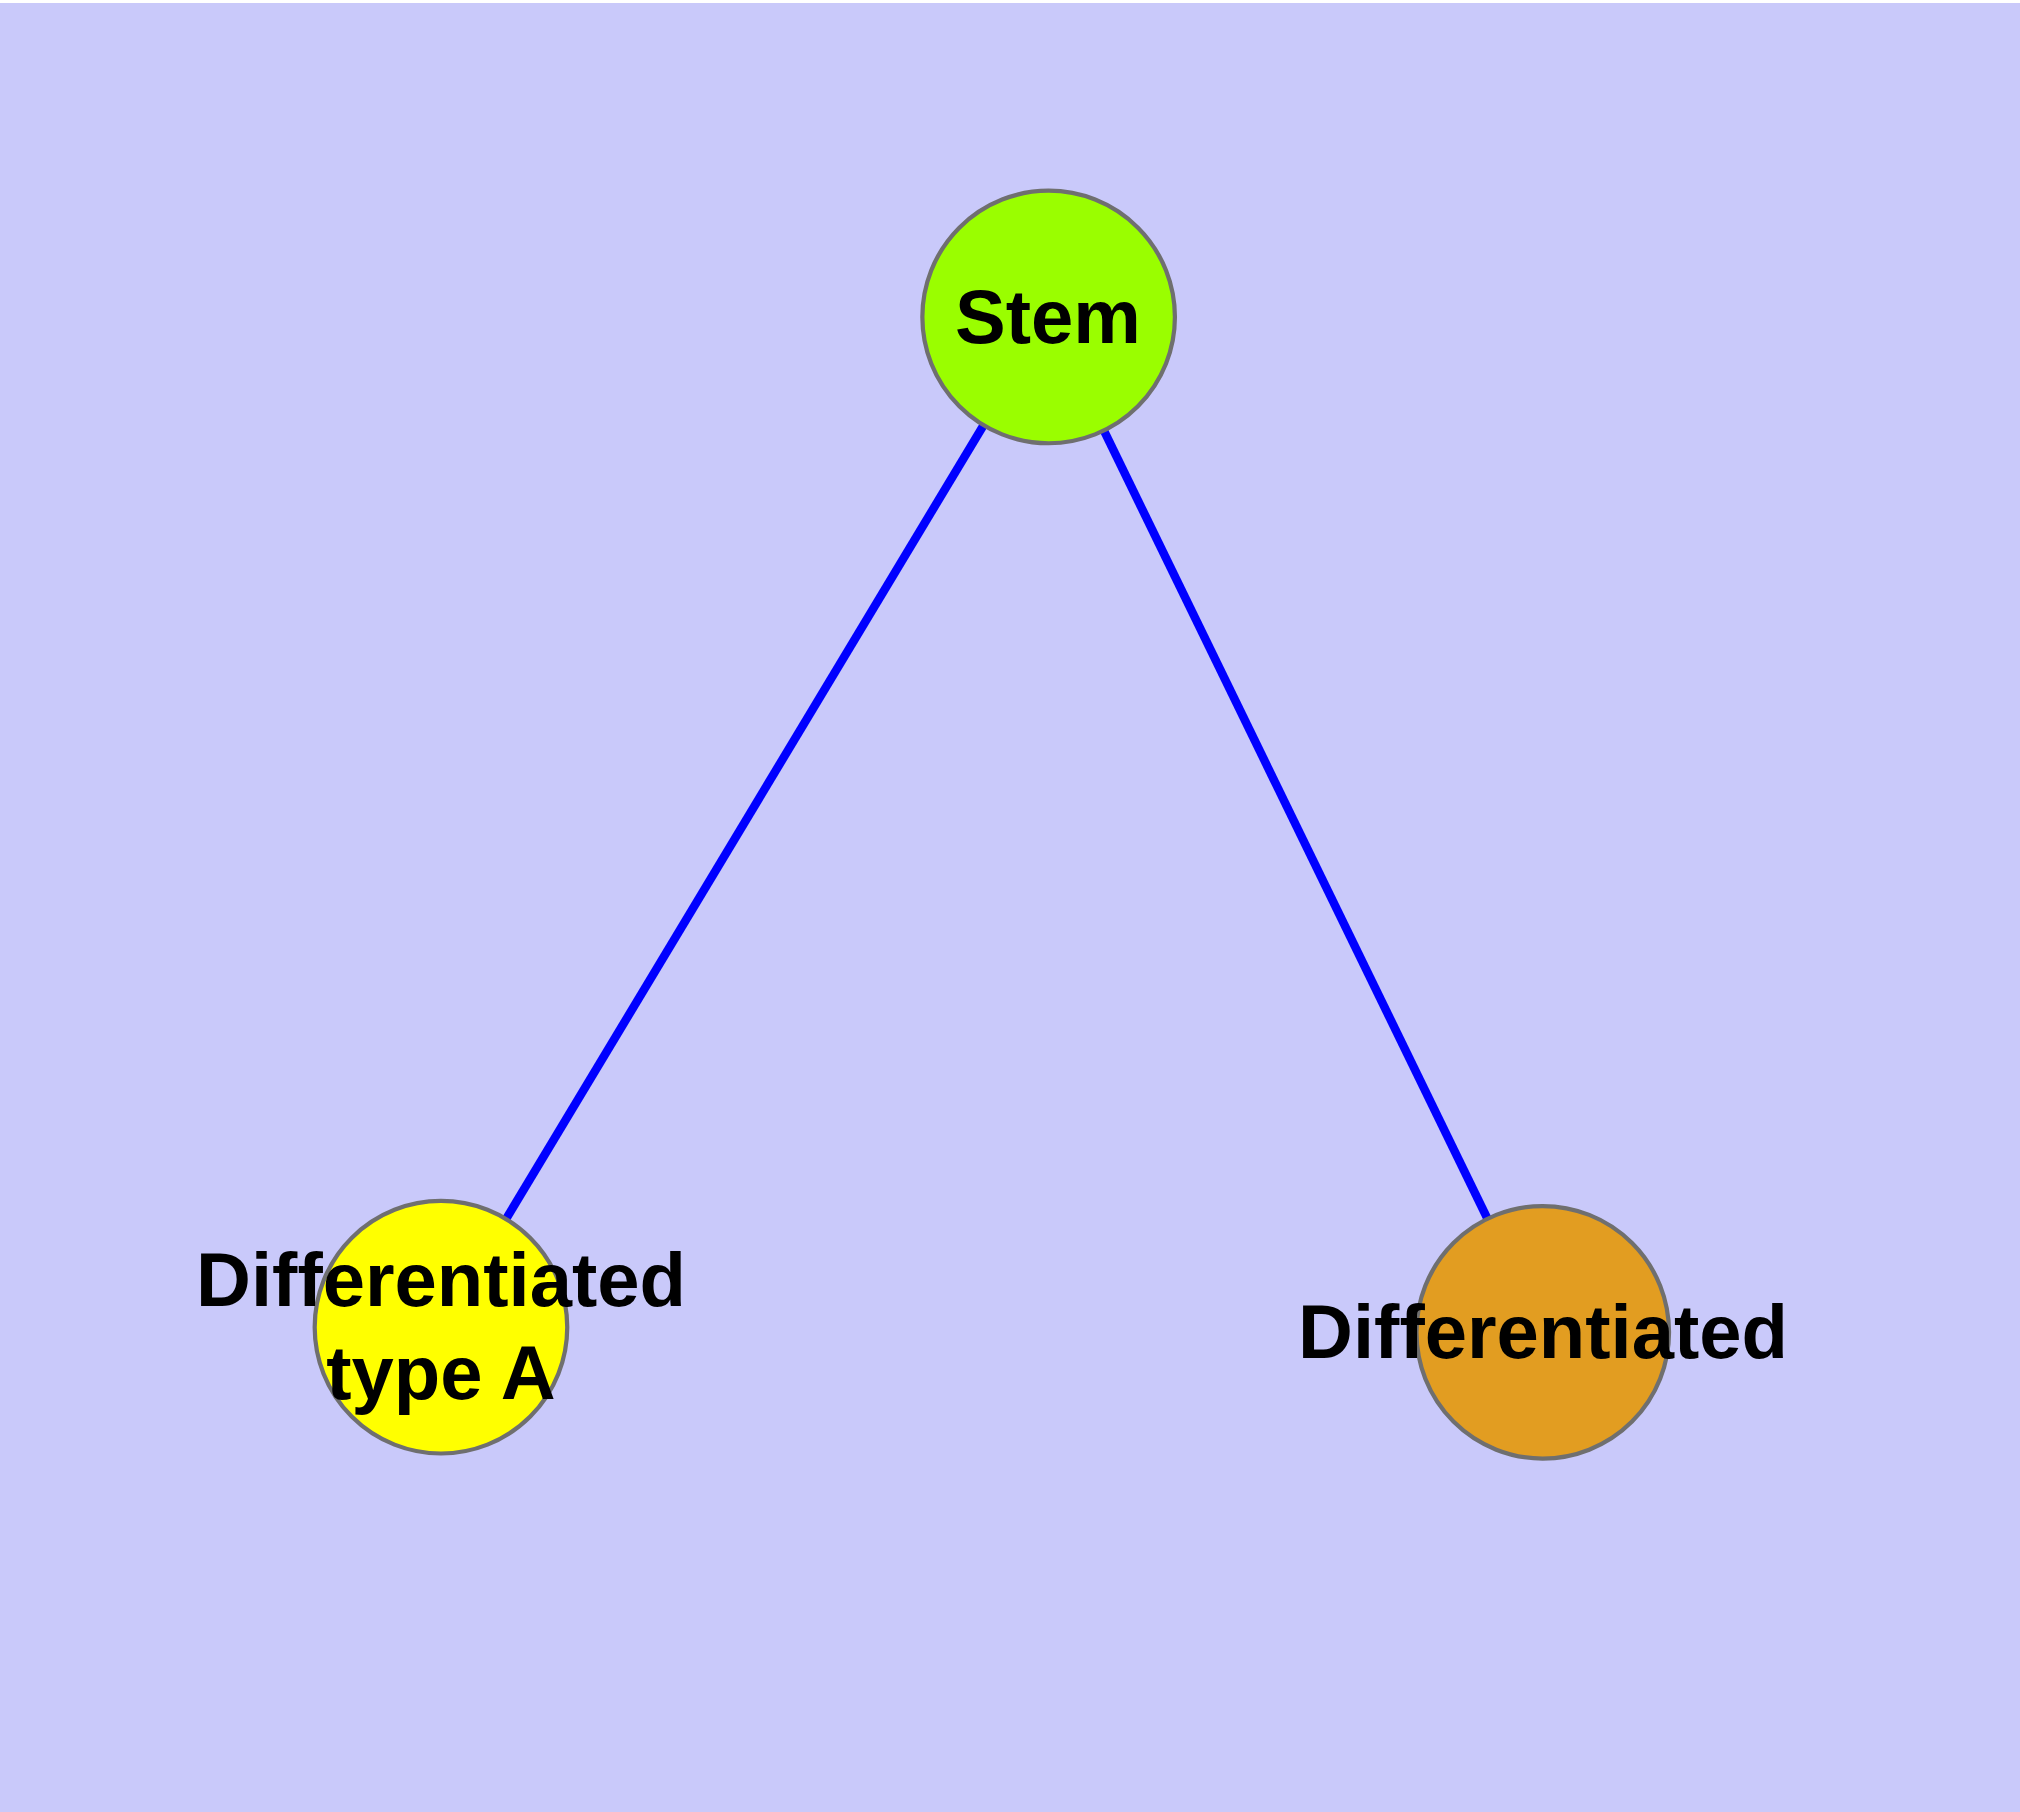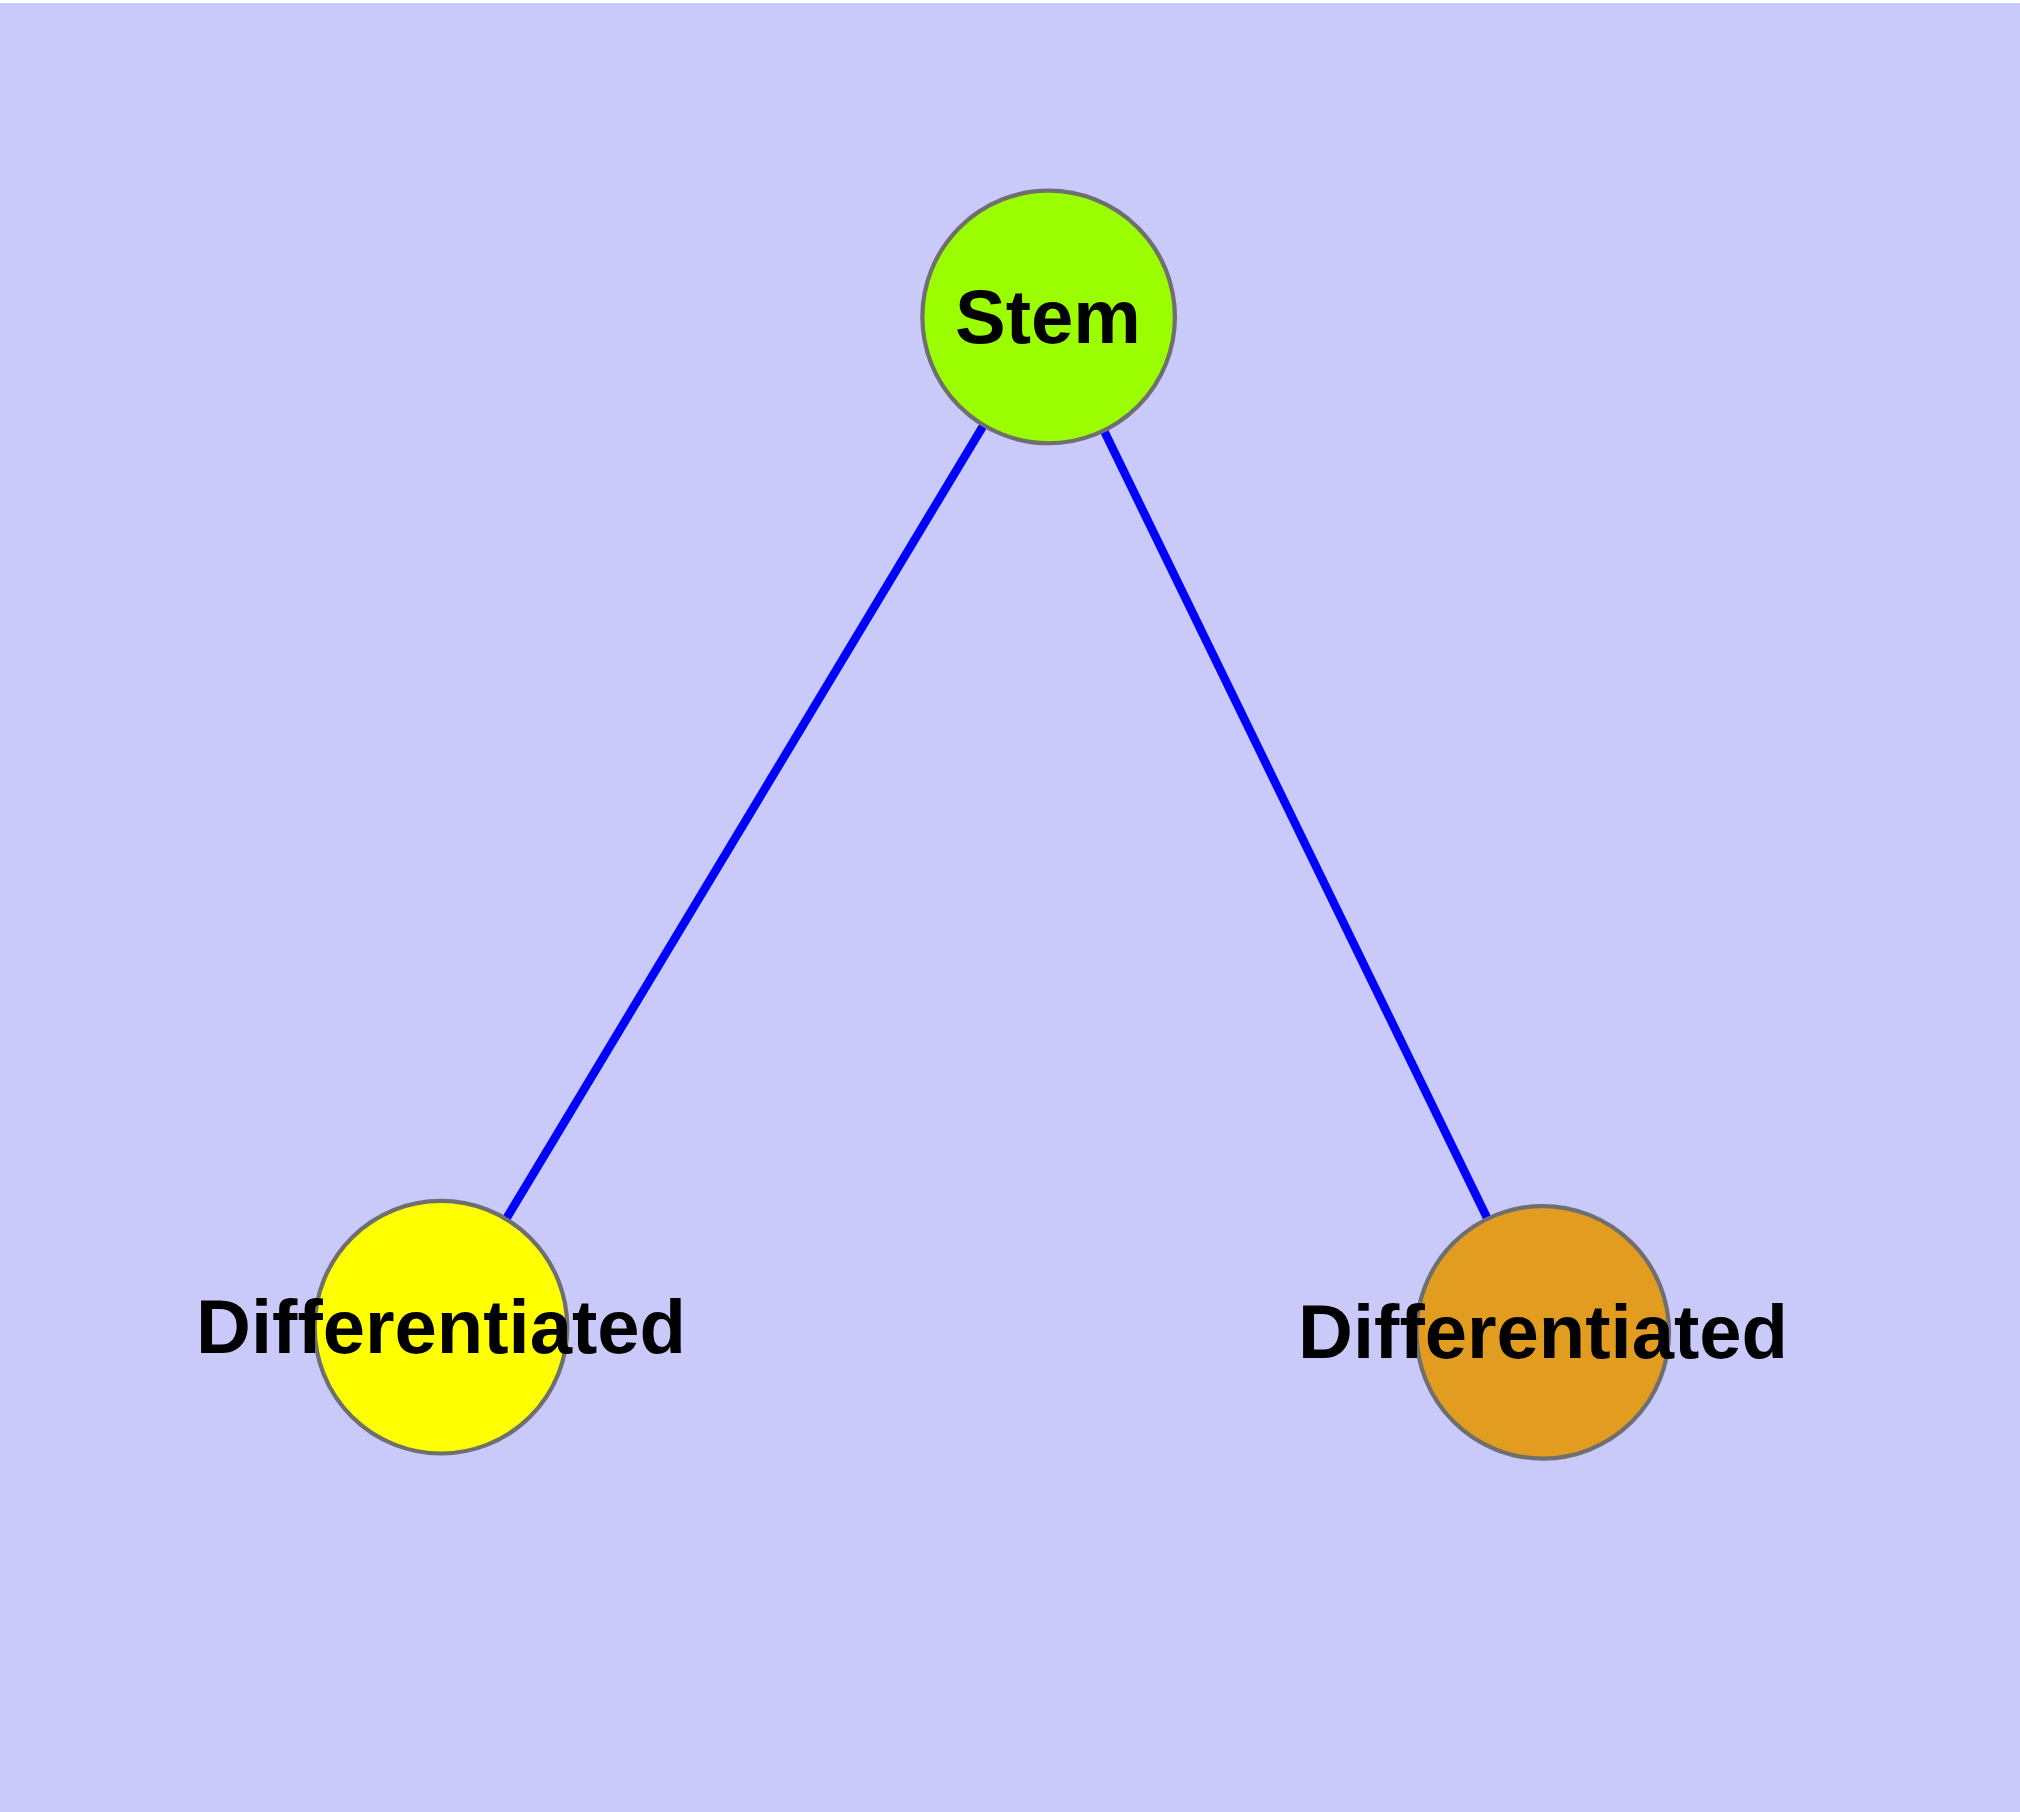--- a/index.html
+++ b/index.html
@@ -57,19 +57,20 @@
     </svg>
 
   <div class="top-strip" id="top-strip" style="background: rgb(255, 255, 255);"></div>
 
   <div class="node-label" id="label-stem" style="left: 1048px; top: 317px; color: rgb(0, 0, 0);">
     <span>Stem</span>
   </div>
 
   <div class="node-label" id="label-type-a" style="left: 441px; top: 1327px; color: rgb(0, 0, 0);">
     <span>Differentiated</span>
+    <span>type A</span>
   </div>
 
   <div class="node-label" id="label-type-b" style="left: 1543px; top: 1332px; color: rgb(0, 0, 0);">
     <span>Differentiated</span>
   </div>
 </div>
 
 
 </body></html>

